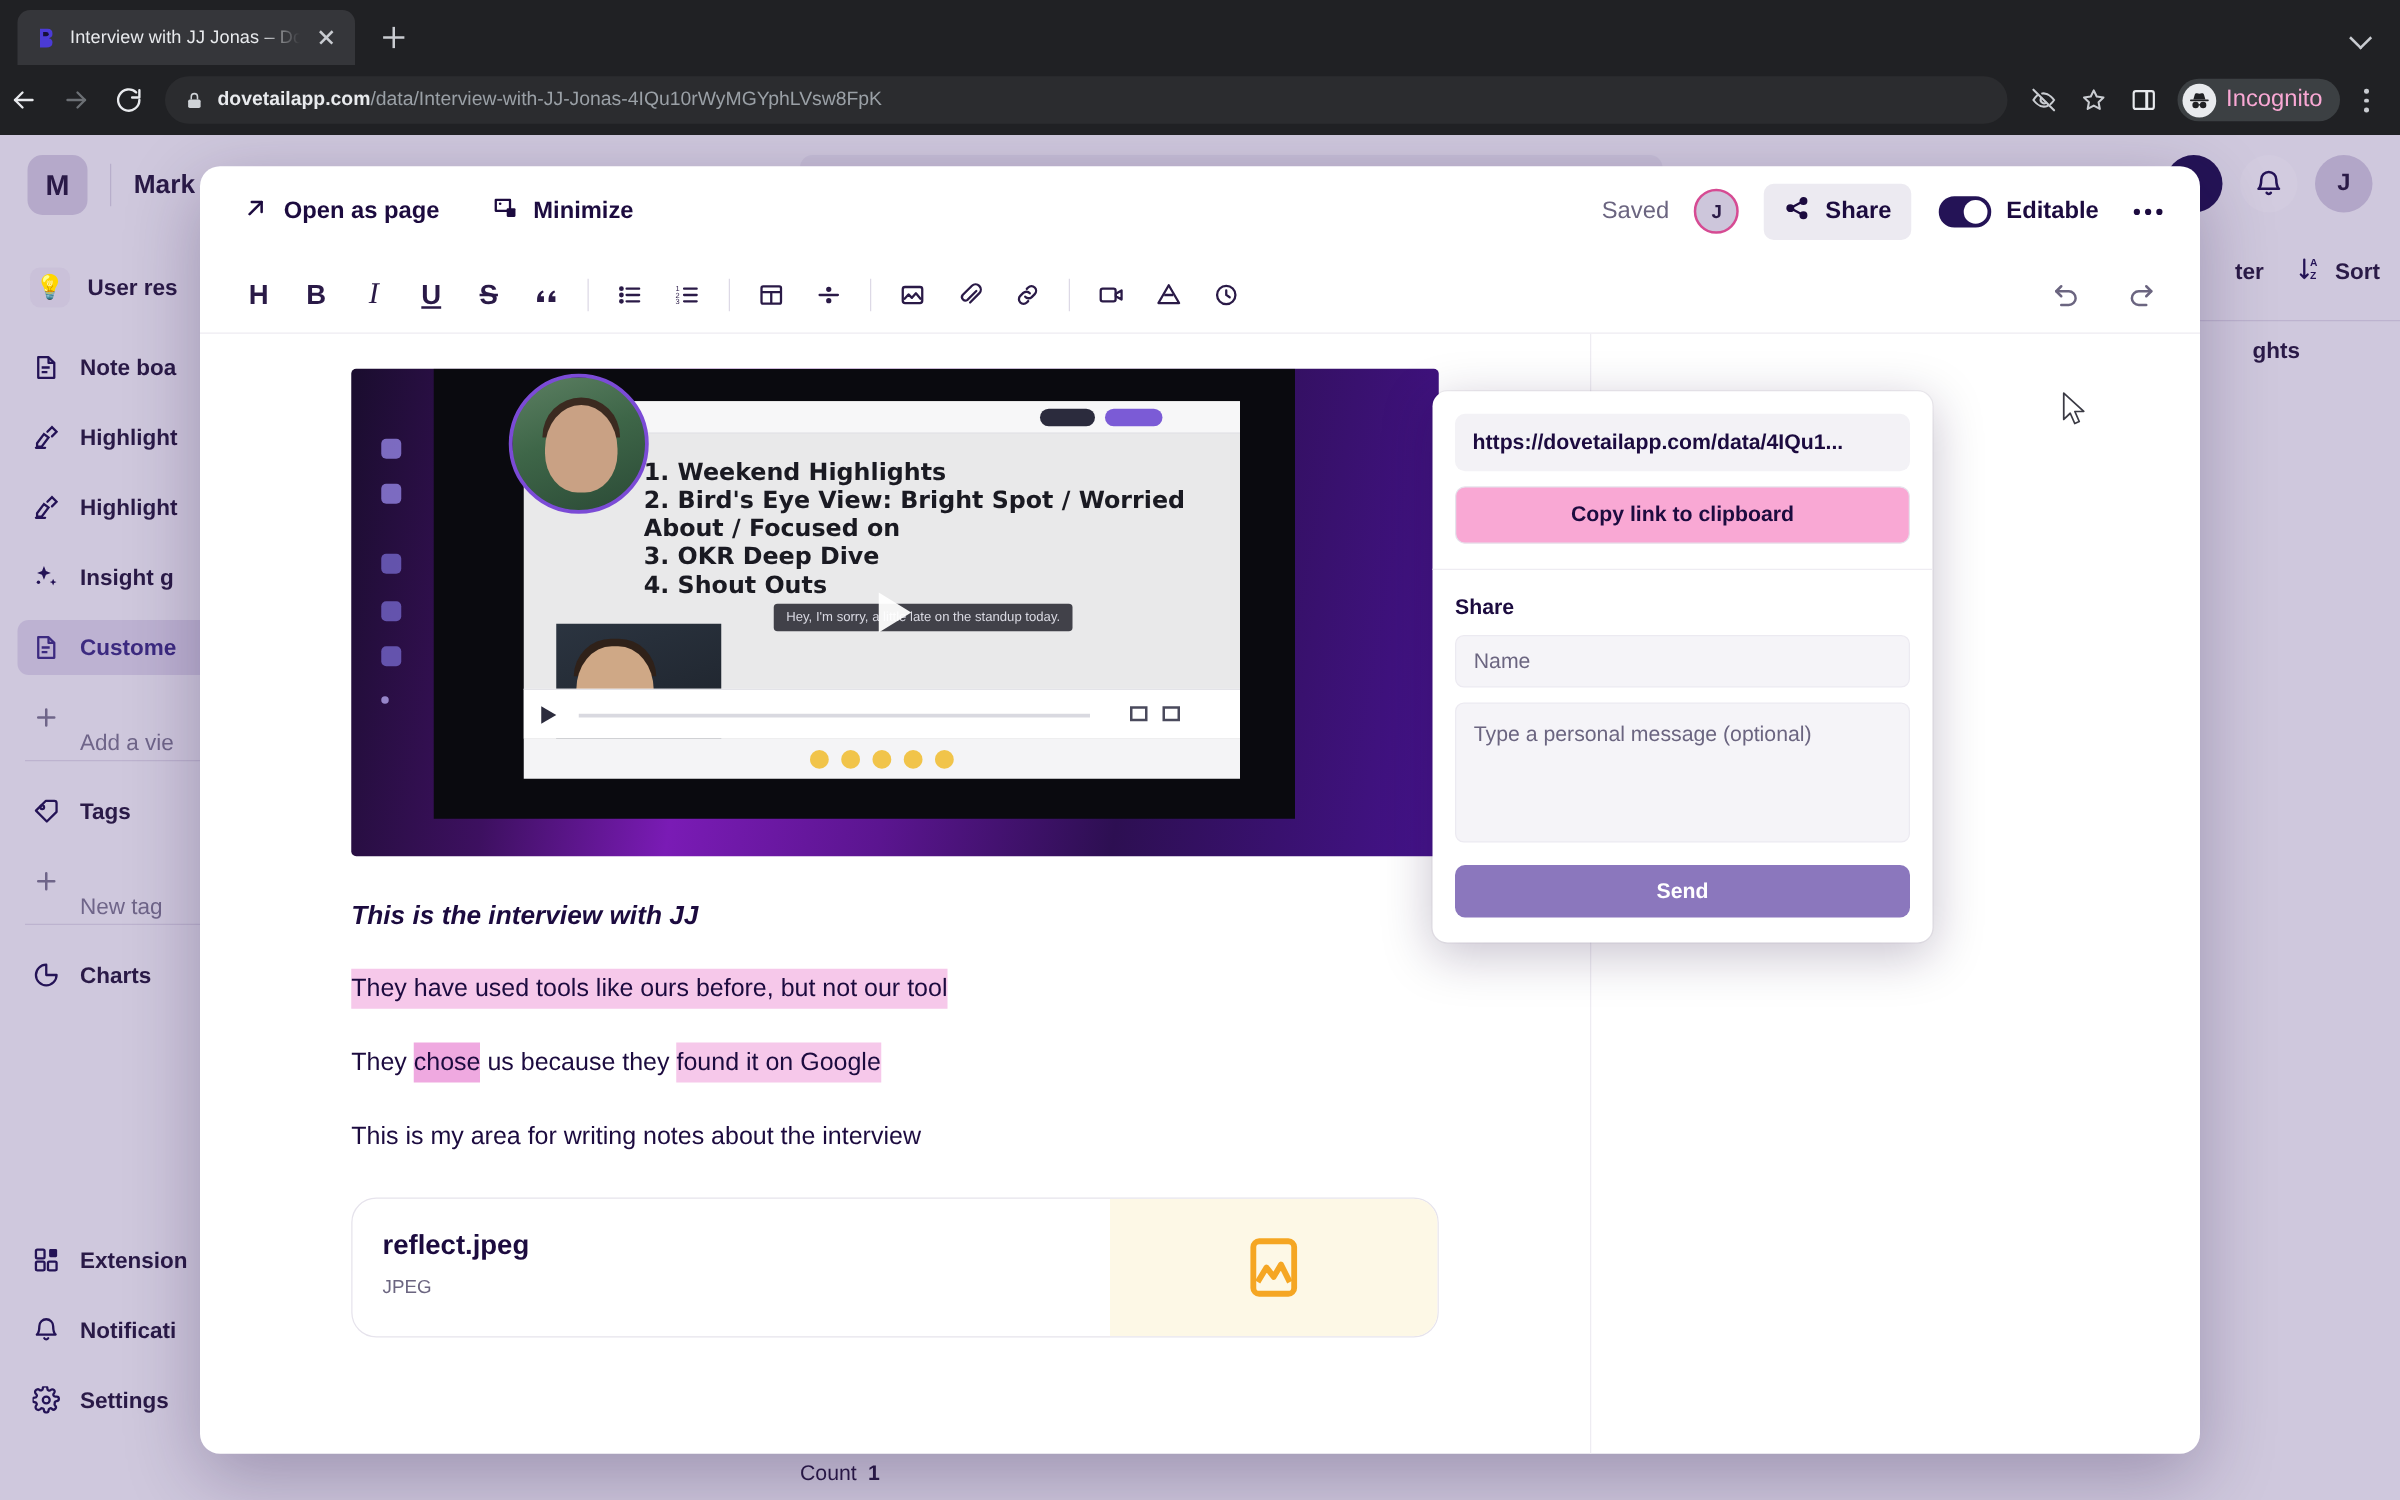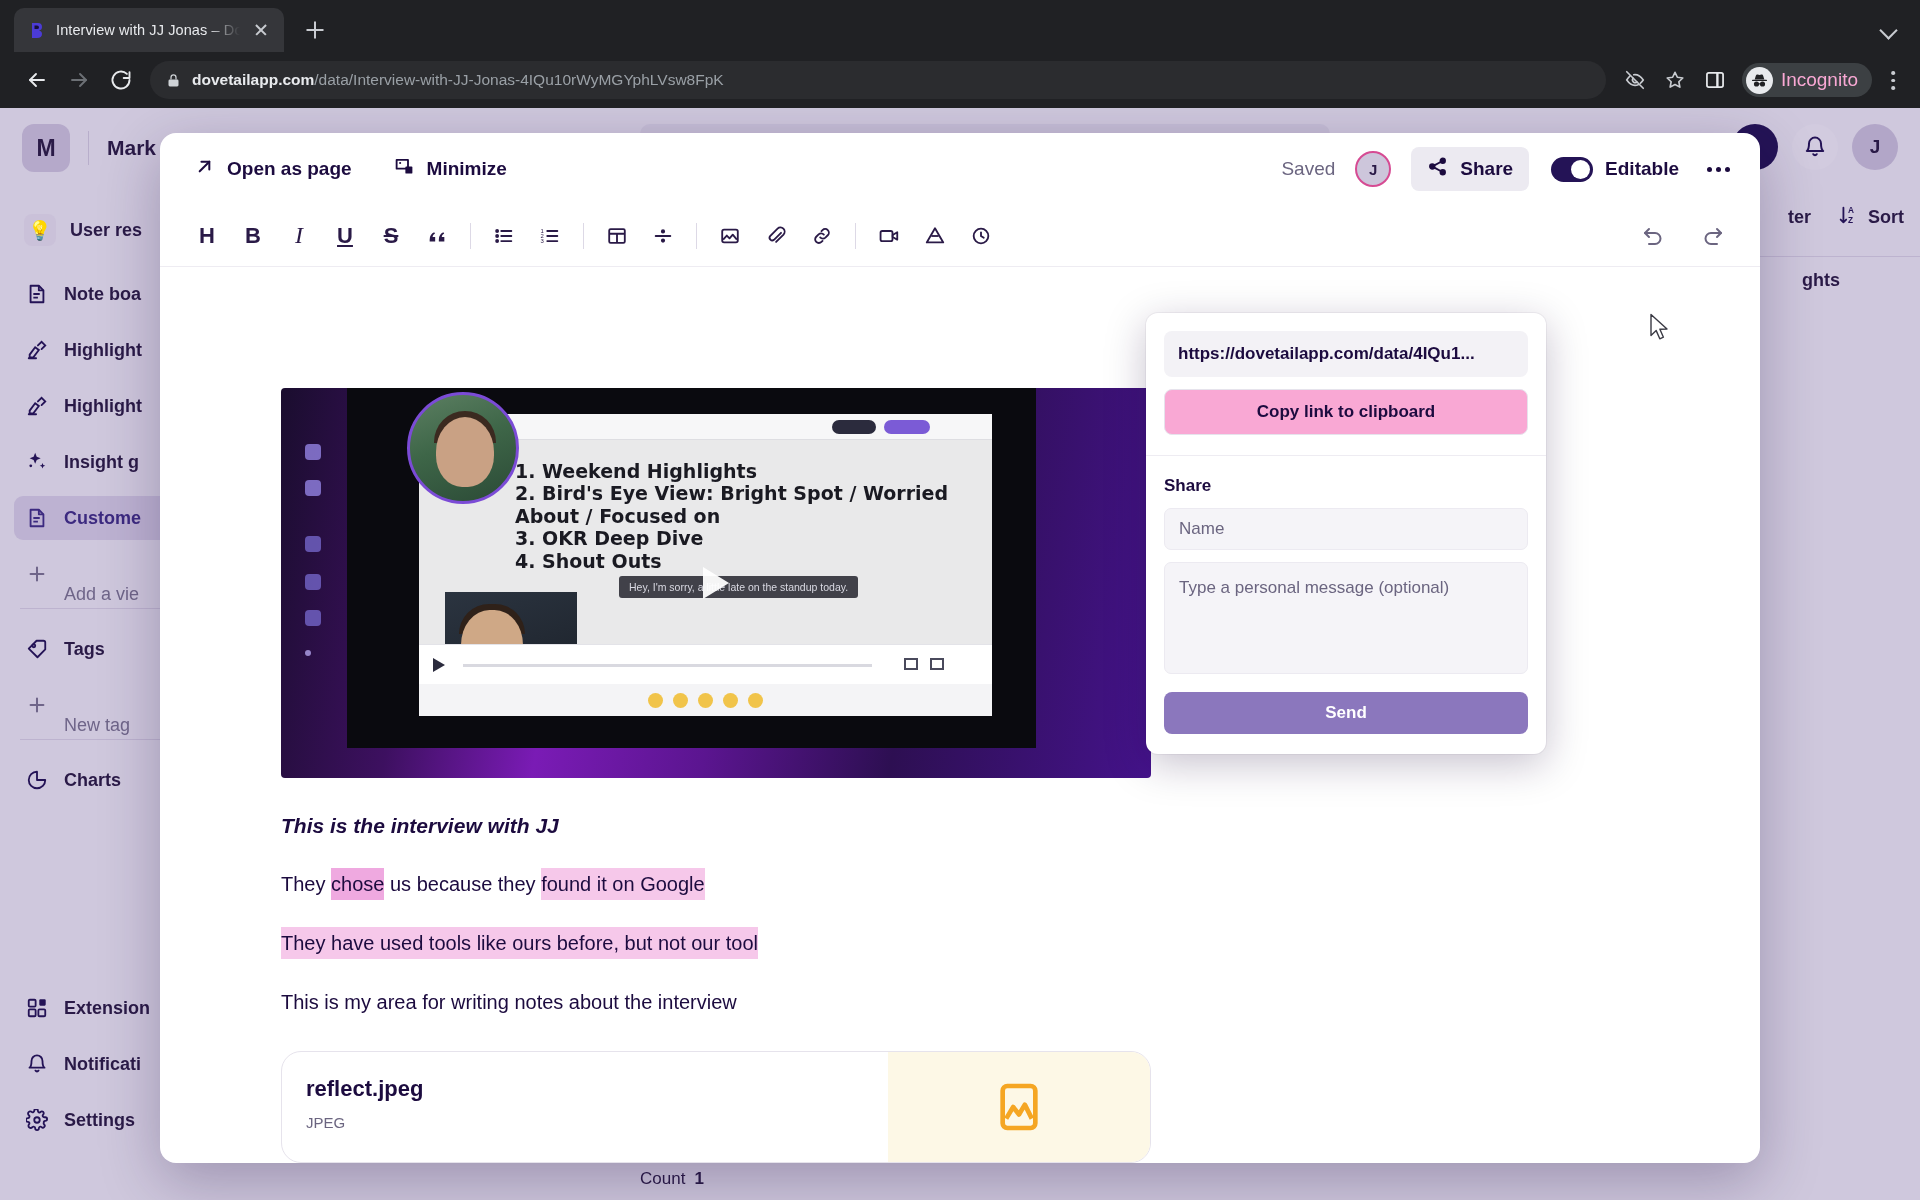--- a/index.html
+++ b/index.html
@@ -50,21 +50,21 @@
   .tabstrip-right { margin-left: auto; display: flex; align-items: center; padding-right: 14px; padding-bottom: 6px; }
   .chev-down { width: 34px; height: 34px; position: relative; cursor: pointer; }
   .chev-down::after {
     content: ""; position: absolute; left: 10px; top: 12px; width: 11px; height: 11px;
     border-right: 2px solid #c9ccd1; border-bottom: 2px solid #c9ccd1;
     transform: rotate(45deg);
   }
 
   .omnibar {
     height: 56px; background: #202124;
-    display: flex; align-items: center; gap: 4px; padding: 0 10px 0 18px;
+    display: flex; align-items: center; gap: 4px; padding: 0 10px 0 0;
   }
   .nav-btn { width: 38px; height: 38px; position: relative; cursor: pointer; flex: 0 0 38px; }
   .nav-btn svg { position: absolute; left: 7px; top: 7px; }
   .urlpill {
     flex: 1; height: 38px; background: #2b2c2f; border-radius: 20px;
     display: flex; align-items: center; gap: 11px; padding: 0 16px;
     margin: 0 6px; min-width: 0;
   }
   .url-text { font-size: 15.5px; white-space: nowrap; overflow: hidden; }
   .url-host { color: #e8eaed; }
@@ -221,21 +221,21 @@
     color: #2a1a47; cursor: pointer; border-radius: 7px;
   }
   .tb-btn.txt { font-size: 22px; font-weight: 700; }
   .tb-btn.txt.i { font-style: italic; font-family: "Liberation Serif", serif; font-weight: 400; font-size: 24px; }
   .tb-btn.txt.u { text-decoration: underline; }
   .tb-btn.txt.s { text-decoration: line-through; }
   .tb-sep { width: 1px; height: 26px; background: #ddd9e6; margin: 0 10px; }
   .tb-right { margin-left: auto; display: flex; gap: 14px; }
 
   
-  .modal-body { position: absolute; left: 0; right: 0; top: 134px; bottom: 0; display: flex; overflow: hidden; align-items: flex-end; }
+  .modal-body { position: absolute; left: 0; right: 0; top: 134px; bottom: 0; display: flex; overflow: hidden; }
   .doc-col { width: 1112px; padding: 28px 0 0 0; position: relative; overflow: hidden; }
   .doc-inner { width: 870px; margin: 0 auto; }
   .side-col { flex: 1; border-left: 1px solid #eeecf2; }
 
   
   .video-block {
     width: 870px; height: 390px; border-radius: 4px; overflow: hidden; position: relative;
     background: linear-gradient(100deg,#1a0d2e 0%,#3d1060 18%,#7a1bb5 34%,#5b1590 52%,#2d0f52 72%,#45138c 100%);
   }
   .video-inner {
@@ -823,22 +823,22 @@
                 </div>
                 <div class="v-cam1">
                   <span class="hair"></span>
                   <span class="face"></span>
                 </div>
               </div>
               <div class="play-overlay"></div>
             </div>
 
             <div class="doc-h">This is the interview with JJ</div>
+            <div class="doc-p"><span class="hl">They have used tools like ours before, but not our tool</span></div>
             <div class="doc-p"><span>They </span><span class="hl-strong">chose</span><span> us because they </span><span class="hl">found it on Google</span></div>
-            <div class="doc-p"><span class="hl">They have used tools like ours before, but not our tool</span></div>
             <div class="doc-p">This is my area for writing notes about the interview</div>
 
             <div class="file-card">
               <div class="file-meta">
                 <div class="file-name">reflect.jpeg</div>
                 <div class="file-type">JPEG</div>
               </div>
               <div class="file-thumb">
                 <svg width="56" height="56" viewBox="0 0 24 24" fill="none" stroke="#f5a623" stroke-width="2" stroke-linejoin="round">
                     <rect x="5" y="3" width="14" height="18" rx="2"></rect>

